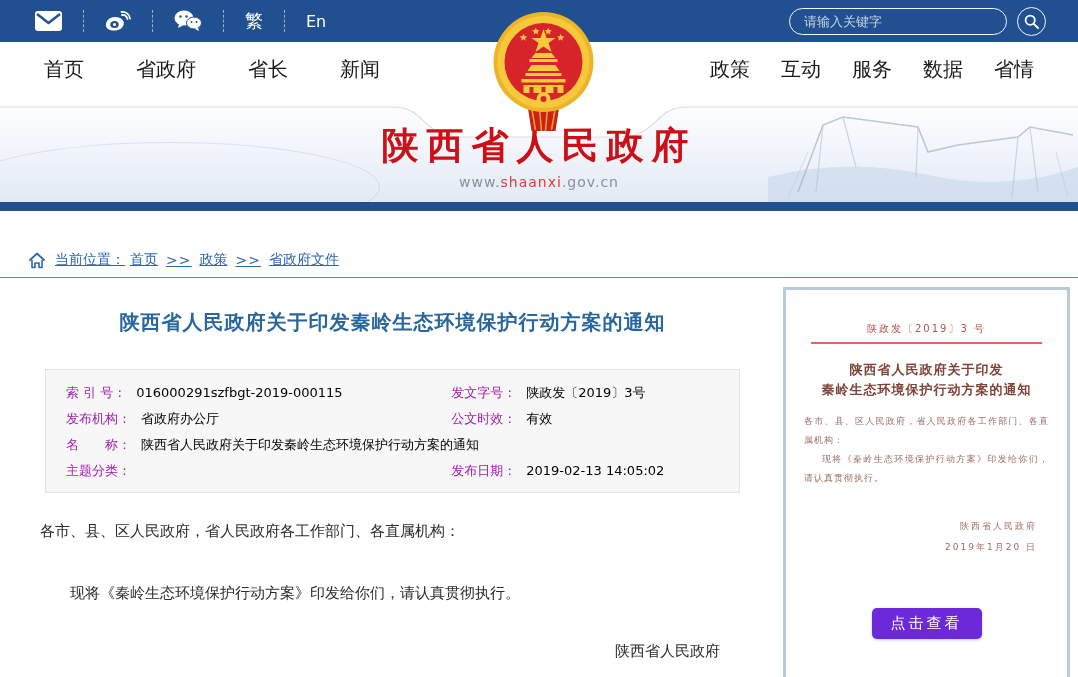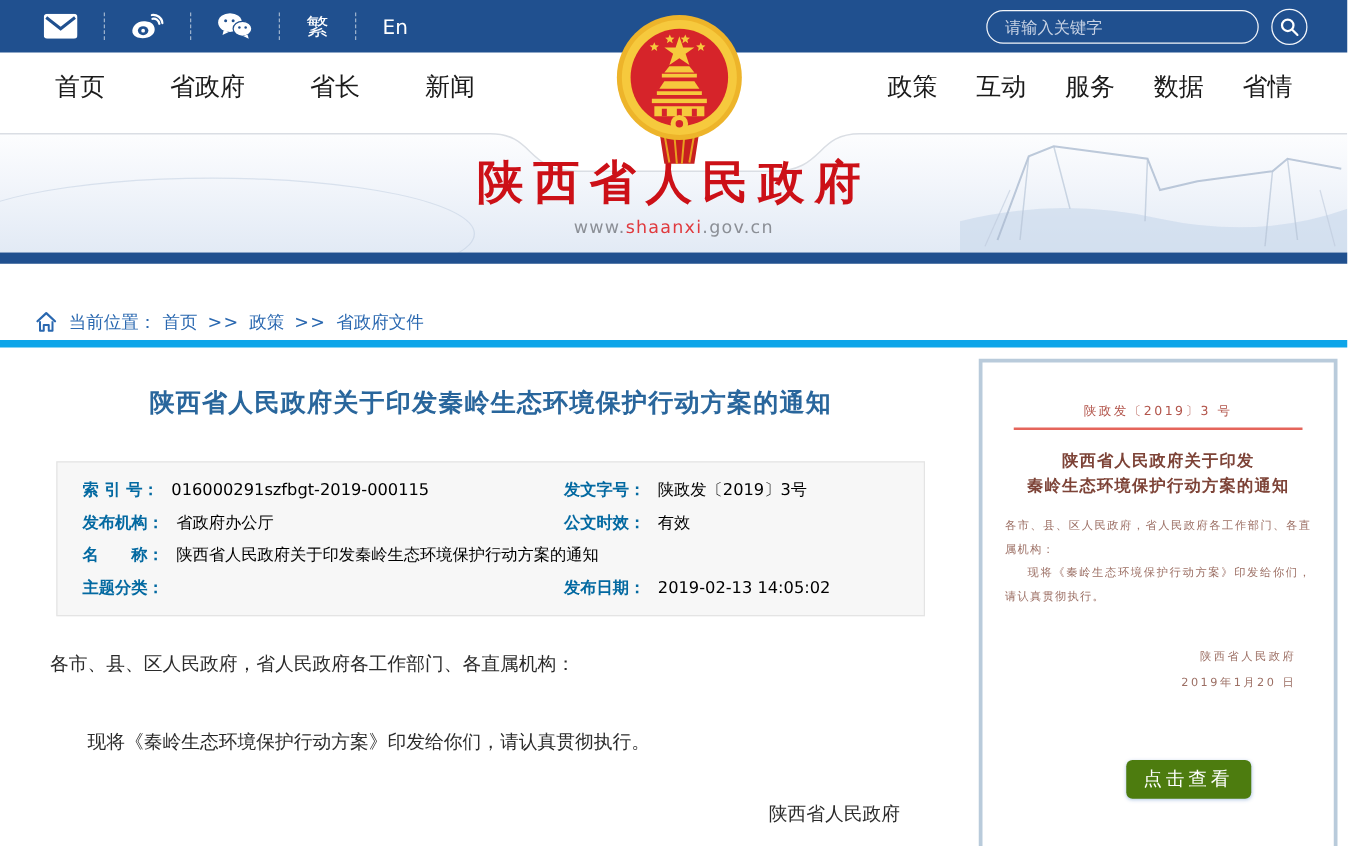--- a/index.html
+++ b/index.html
@@ -41,39 +41,39 @@
     font-size:37px; color:#cc1017; letter-spacing:8px; }
   .site-url { margin-top:3px; font-size:14px; color:#8b8f96; letter-spacing:1px; }
   .site-url .hl { color:#e03a3e; }
   .banner-line { position:absolute; top:202px; left:0; width:1078px; height:9px; background:#20508f; }
 
   
   .emblem { position:absolute; top:9px; left:50%; transform:translateX(-46%); z-index:9; }
 
   
   .breadcrumb { position:absolute; top:243px; left:0; width:1078px; height:35px;
-    display:flex; align-items:center; padding:0 28px; border-bottom:6px solid #0ea5e9;
-    color:#2a68b0; font-size:14px; }
+    display:flex; align-items:center; padding:0 28px; border-bottom:1px solid #0ea5e9;
+    color:#2a68b0; font-size:14px;text-decoration:underline; }
   .breadcrumb .crumb { color:#2a68b0; cursor:pointer; margin:0 5px; }
   .breadcrumb .crumb-sep { margin:0 3px; letter-spacing:1px; }
   .breadcrumb .crumb-prefix { margin-left:9px; }
 
   
   .main { position:absolute; top:279px; left:0; width:1078px; height:398px; display:flex; }
   .content { width:770px; padding:20px 15px 0 30px; }
 
   .article-title { text-align:center; font-size:20px; font-weight:bold; color:#29669c;
     margin-top:10px; letter-spacing:1px; }
 
   .meta-table { margin:33px 15px 0 15px; background:#f7f7f7; border:1px solid #e4e4e4;
     padding:10px 20px 8px 20px; font-size:13px; color:#444; }
   .meta-row { display:flex; line-height:26px; }
   .meta-cell { display:flex; }
   .meta-cell.c1 { width:59%; } .meta-cell.c2 { width:41%;text-align:right; } .meta-cell.full { width:100%; }
-  .meta-label { font-weight:bold; color:#0369a1; white-space:pre; margin-right:10px; }
+  .meta-label { font-weight:normal; color:#a21caf; white-space:pre; margin-right:10px; }
   .meta-value { color:#000000; }
 
   .article-body { margin:26px 20px 0 10px; font-size:15px; color:#2b2b2b; line-height:1.7; }
   .article-body p.p1 { margin-bottom:36px; }
   .article-body p.p2 { text-indent:2em; }
   .signature { margin:36px 35px 0 0; text-align:right; font-size:15px; color:#2b2b2b; }
   .signature .sig-name { margin-bottom:18px; }
 
   
   .sidebar { flex:1; position:relative; }
@@ -85,22 +85,22 @@
   .doc-number { margin-top:32px; text-align:center; font-size:10px; color:#b2544a; letter-spacing:2px; }
   .doc-line { margin:6px auto 0 auto; width:82%; height:2px; background:#e5655b; }
   .doc-title { margin-top:16px; text-align:center; font-size:13px; font-weight:bold;
     color:#7d4337; line-height:1.55; letter-spacing:1px; }
   .doc-body { margin:12px 18px 0 18px; font-size:9px; color:#9c6f64; line-height:2.1;
     text-align:justify; letter-spacing:1px; }
   .doc-body .d2 { text-indent:2em; }
   .doc-sign { margin:28px 30px 0 0; text-align:right; font-size:9px; color:#9c6f64;
     letter-spacing:2px; line-height:2.4; }
   .view-btn { position:absolute; left:50%; transform:translateX(-50%); top:318px;
-    width:100px; height:31px; background:#4d7c0f; color:#fff; border:none; border-radius:5px;
-    font-size:15px; letter-spacing:3px; cursor:pointer; box-shadow:0 1px 3px rgba(40,100,180,.35);margin-left:24px; }
+    width:110px; height:31px; background:#6d28d9; color:#fff; border:none; border-radius:5px;
+    font-size:15px; letter-spacing:3px; cursor:pointer; box-shadow:0 1px 3px rgba(40,100,180,.35); }
 
   svg { display:block; }
 </style>
 </head>
 <body>
 
 <div class="page">
 
   <div class="topbar">
     <div class="tb-item">

